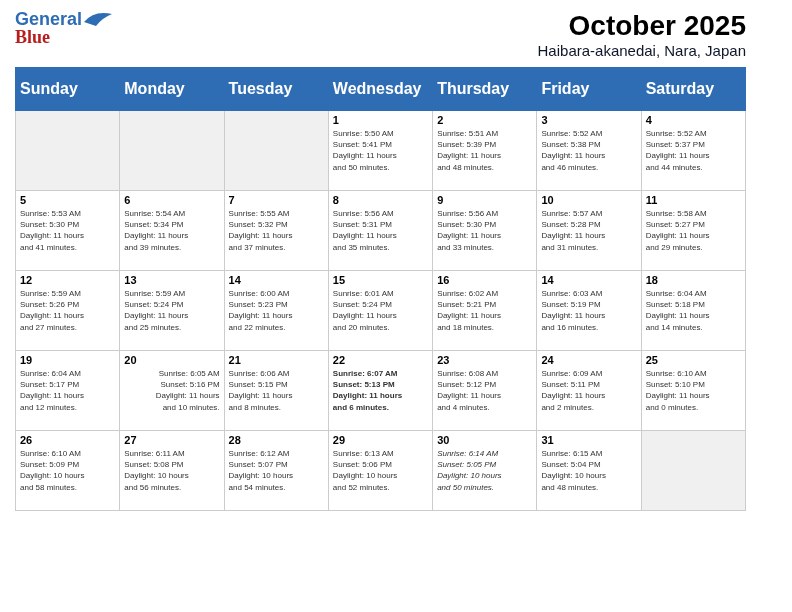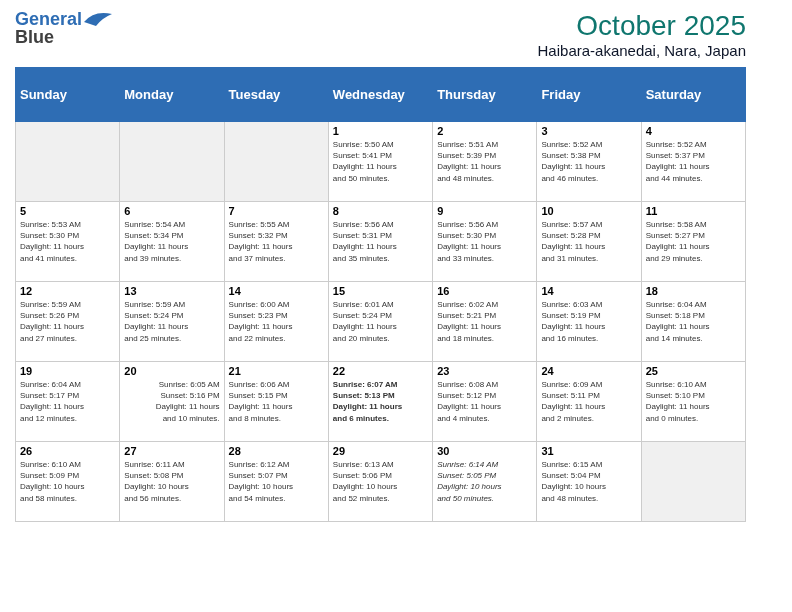--- a/index.html
+++ b/index.html
@@ -33,39 +33,39 @@
       line-height: 1.1;
     }
     .logo-text span {
       color: #2e6db4;
     }
     .title-section {
       text-align: right;
     }
     .month-title {
       font-size: 28px;
-      font-weight: normal;
-      color: #0f766e;
+      font-weight: bold;
+      color: #000000;
       margin-left: 40px;
     }
     .location {
       font-size: 15px;
       color: #0f172a;
     }
     table {
       width: 100%;
       border-collapse: collapse;
       table-layout: fixed;
     }
     th {
       background-color: #2e6db4;
       color: #fff;
-      font-size: 13px;
+      font-size: 16px;
       font-weight: bold;
-      padding: 19px 4px;
+      padding: 12px 4px;
       text-align: left;
       border: 1px solid #2e6db4;
     }
     td {
       border: 1px solid #ccc;
       vertical-align: top;
       padding: 3px 4px;
       font-size: 8.5px;
       color: #222;
       height: 80px;
@@ -90,21 +90,21 @@
 
 <div class="container">
   <div class="header">
     <div class="logo">
       <div style="display:flex;align-items:center;">
         <span class="logo-text"><span>General</span></span>
         <svg width="28" height="16" viewBox="0 0 28 16" style="margin-left:2px;margin-top:-4px;">
           <path d="M0,12 Q10,0 28,4 Q18,8 12,16 Z" fill="#2e6db4"></path>
         </svg>
       </div>
-      <span class="logo-text" style="color:#404040;margin-top:-2px;">Blue</span>
+      <span class="logo-text" style="color:#b91c1c;margin-top:-2px;font-family:Liberation Serif, serif;">Blue</span>
     </div>
     <div class="title-section">
       <div class="month-title">October 2025</div>
       <div class="location">Haibara-akanedai, Nara, Japan</div>
     </div>
   </div>
 
   <table>
     <thead>
       <tr>

